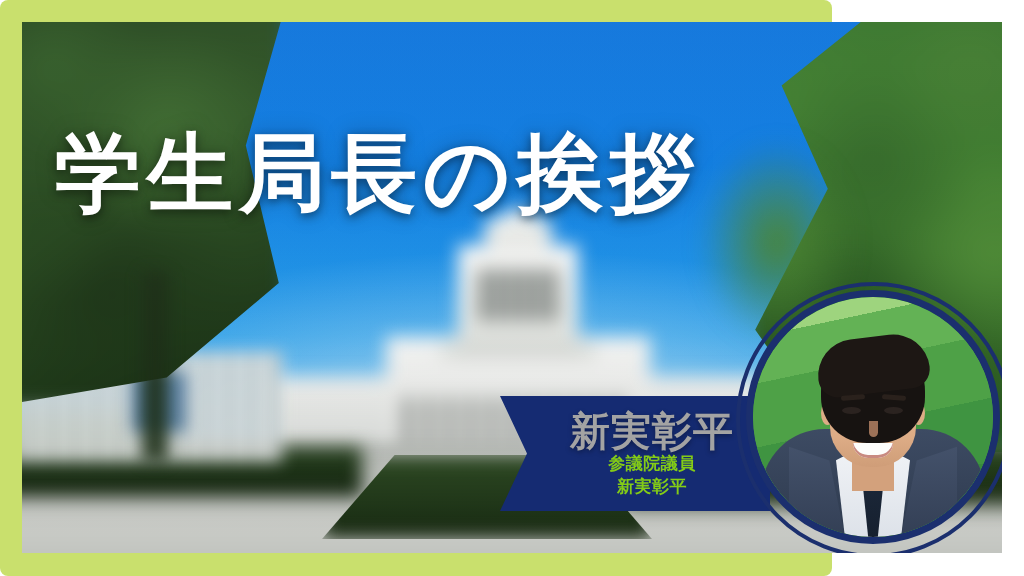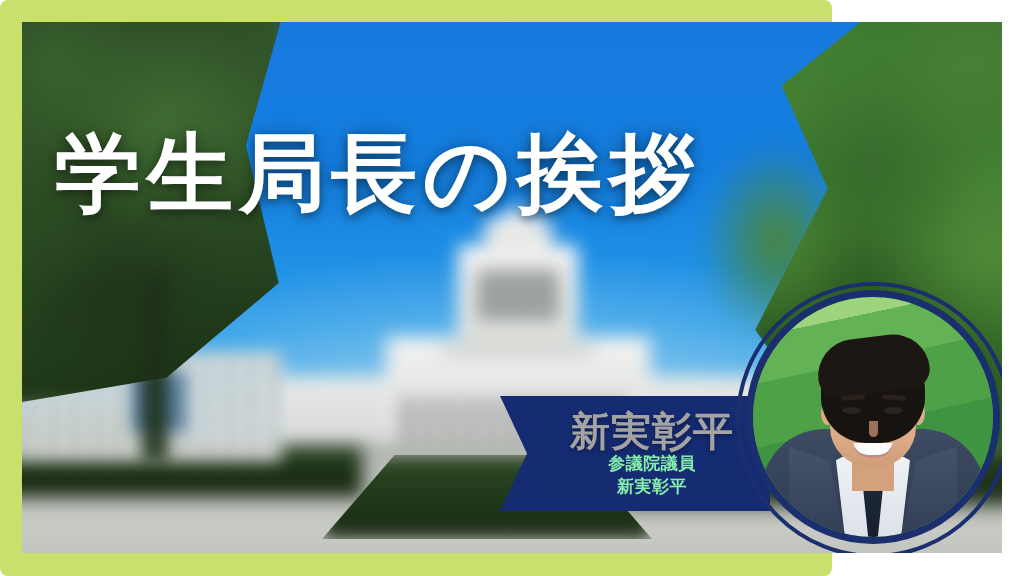--- a/index.html
+++ b/index.html
@@ -218,21 +218,21 @@
   #ribbon-name{
     color:#a3a3a3;
     font-size:40px;
     font-weight:700;
     letter-spacing:1px;
     line-height:1.05;
     white-space:nowrap;
     text-shadow:0 2px 5px rgba(0,0,0,.35);
   }
   .ribbon-sub{
-    color:#86efac;
+    color:#84cc16;
     font-size:17px;
     font-weight:700;
     line-height:1.35;
     letter-spacing:.5px;
     white-space:nowrap;
   }
 
   
   #portrait-wrap{
     position:absolute;

